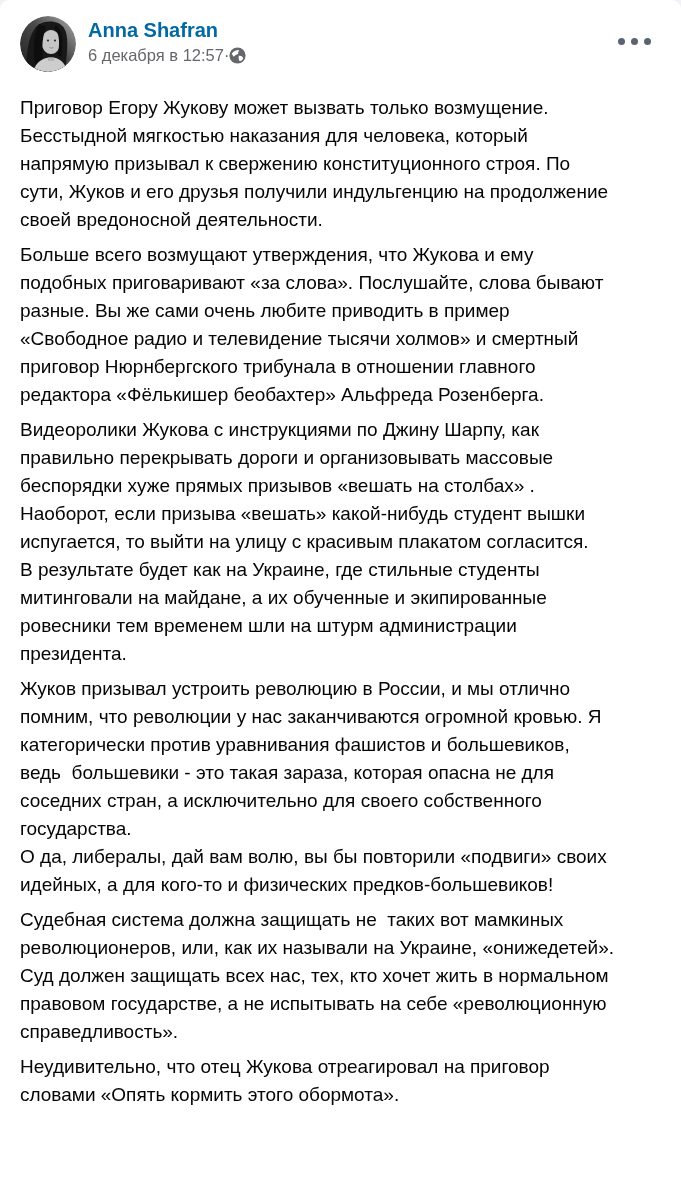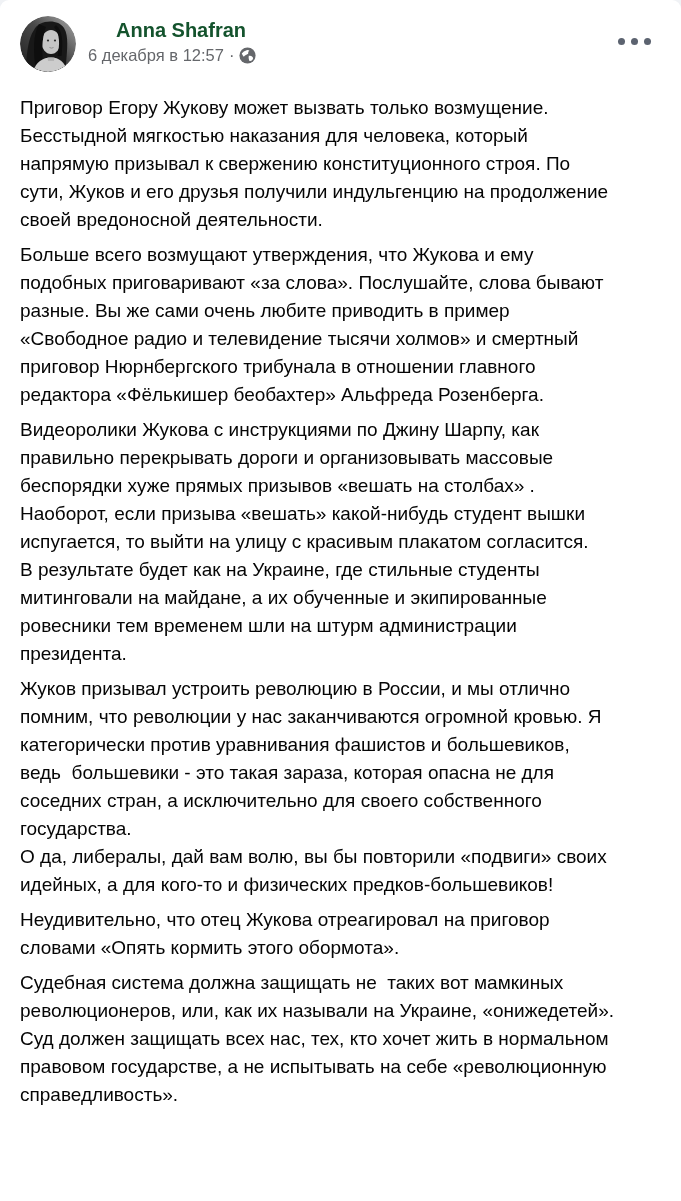--- a/index.html
+++ b/index.html
@@ -28,32 +28,30 @@
     flex: 0 0 56px;
     border-radius: 50%;
     overflow: hidden;
     cursor: pointer;
   }
   .avatar svg { display: block; }
   .header-text { margin-left: 12px; padding-top: 3px; min-width: 0; }
   .author {
     font-size: 20px;
     font-weight: 700;
-    color: #14532d;
+    color: #0369a1;
     line-height: 1.15;
     cursor: pointer;
-    margin-left: 28px;
   }
   .meta {
     margin-top: 4px;
     font-size: 16.5px;
     color: #65676b;
     display: flex;
     align-items: center;
-    gap: 5px;
     line-height: 1.2;
   }
   .meta .timestamp { cursor: pointer; }
   .meta .sep { color: #65676b; }
   .globe { display: inline-flex; align-items: center; }
   .more {
     position: absolute;
     top: 30px;
     right: 24px;
     display: flex;
@@ -159,22 +157,22 @@
 ровесники тем временем шли на штурм администрации
 президента.</p>
     <p>Жуков призывал устроить революцию в России, и мы отлично
 помним, что революции у нас заканчиваются огромной кровью. Я
 категорически против уравнивания фашистов и большевиков,
 ведь&nbsp; большевики - это такая зараза, которая опасна не для
 соседних стран, а исключительно для своего собственного
 государства.
 О да, либералы, дай вам волю, вы бы повторили «подвиги» своих
 идейных, а для кого-то и физических предков-большевиков!</p>
-    <p>Неудивительно, что отец Жукова отреагировал на приговор
-словами «Опять кормить этого обормота».</p>
     <p>Судебная система должна защищать не&nbsp; таких вот мамкиных
 революционеров, или, как их называли на Украине, «онижедетей».
 Суд должен защищать всех нас, тех, кто хочет жить в нормальном
 правовом государстве, а не испытывать на себе «революционную
 справедливость».</p>
+    <p>Неудивительно, что отец Жукова отреагировал на приговор
+словами «Опять кормить этого обормота».</p>
   </div>
 
 </div>
 
 </body></html>

